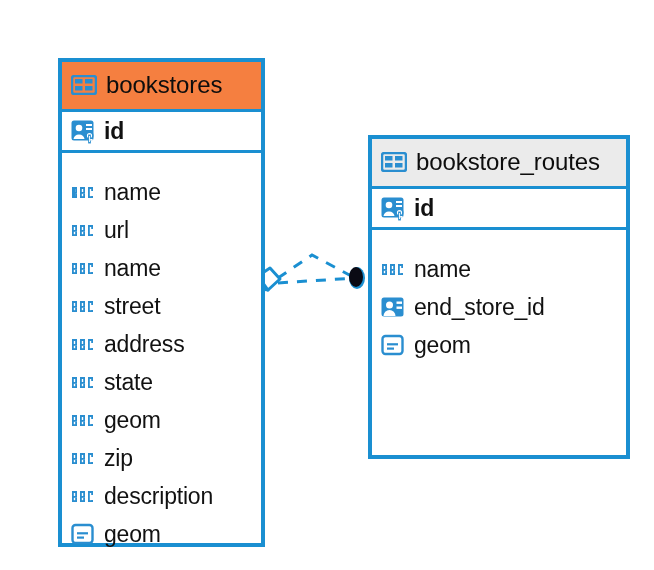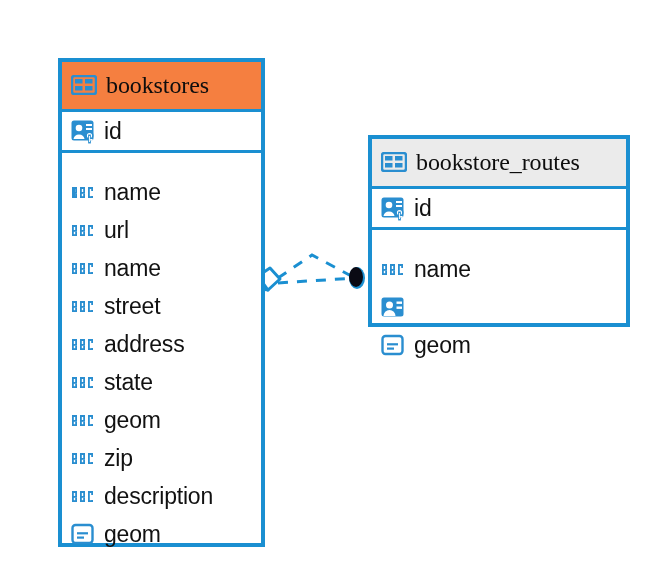--- a/index.html
+++ b/index.html
@@ -32,41 +32,40 @@
   #entity-bookstores {
     left: 58px;
     top: 58px;
     width: 207px;
     height: 489px;
   }
   #entity-bookstore-routes {
     left: 368px;
     top: 135px;
     width: 262px;
-    height: 192px;
+    height: 324px;
   }
 
   
   .entity-header {
     display: flex;
     align-items: center;
     gap: 9px;
     padding: 5px 8px 6px 9px;
     box-sizing: border-box;
     height: 47px;
   }
   .entity-header.selected { background: #f57f40; }
   .entity-header.unselected { background: #ebebeb; }
   .entity-title {
     font-size: 24px;
     color: #0d0d0d;
     line-height: 1;
     white-space: nowrap;
     letter-spacing: -0.1px;
-    font-family: Liberation Serif, serif;
   }
 
   
   .pk-block {
     border-top: 3px solid #1a8fd1;
     border-bottom: 3px solid #1a8fd1;
   }
   .field-list { padding: 20px 0 5px 0; }
 
   
@@ -78,21 +77,21 @@
     box-sizing: border-box;
     height: 38px;
   }
   .field-label {
     font-size: 23px;
     color: #111111;
     line-height: 1;
     white-space: nowrap;
     letter-spacing: -0.2px;
   }
-  .field-label.pk { font-weight: normal; }
+  .field-label.pk { font-weight: bold; }
 
   
   .icon {
     flex: 0 0 auto;
     display: block;
     line-height: 0;
   }
   .icon-table { width: 26px; height: 20px; }
   .icon-pk    { width: 25px; height: 25px; }
   .icon-fk    { width: 25px; height: 25px; }
@@ -466,20 +465,21 @@
       <div class="field">
         <span class="icon icon-fk">
           <svg viewBox="0 0 25 25" width="25" height="25">
             <rect x="0.5" y="2.5" width="22" height="19" rx="2.5" fill="#2a8ed0"></rect>
             <circle cx="8.5" cy="10" r="3.5" fill="#ffffff"></circle>
             <path d="M 2.5 21 a 6 6 0 0 1 12 0 z" fill="#ffffff"></path>
             <rect x="15.5" y="6.5" width="5.5" height="2.4" fill="#ffffff"></rect>
             <rect x="15.5" y="11.5" width="5.5" height="2.4" fill="#ffffff"></rect>
           </svg>
         </span>
+        <span class="field-label">end_store_id</span>
       </div>
 
       <div class="field">
         <span class="icon icon-geom">
           <svg viewBox="0 0 25 22" width="25" height="22">
             <rect x="1.5" y="2" width="20" height="18" rx="3" fill="none" stroke="#2a8ed0" stroke-width="2.4"></rect>
             <rect x="6" y="9.2" width="11" height="2.2" fill="#2a8ed0"></rect>
             <rect x="6" y="13.5" width="7" height="2.2" fill="#2a8ed0"></rect>
           </svg>
         </span>

